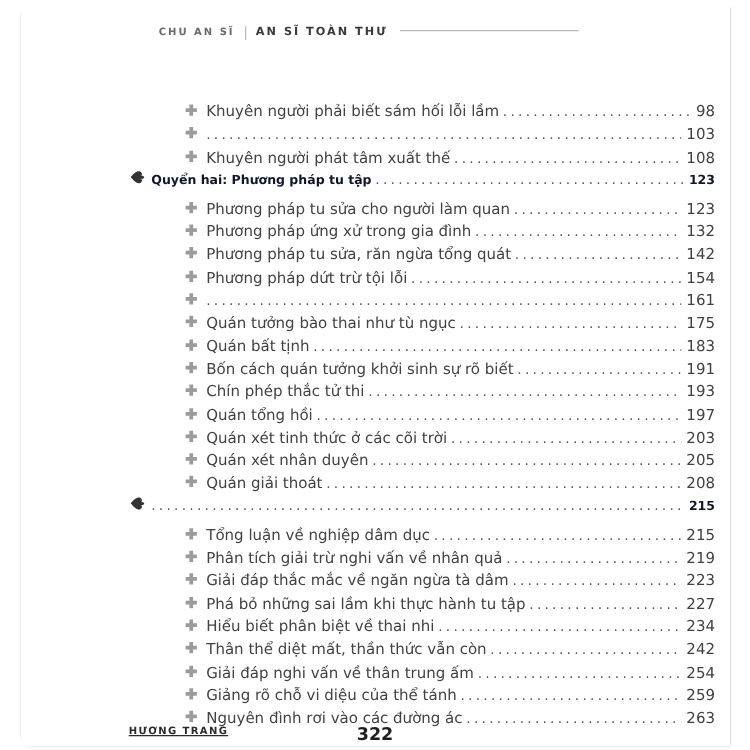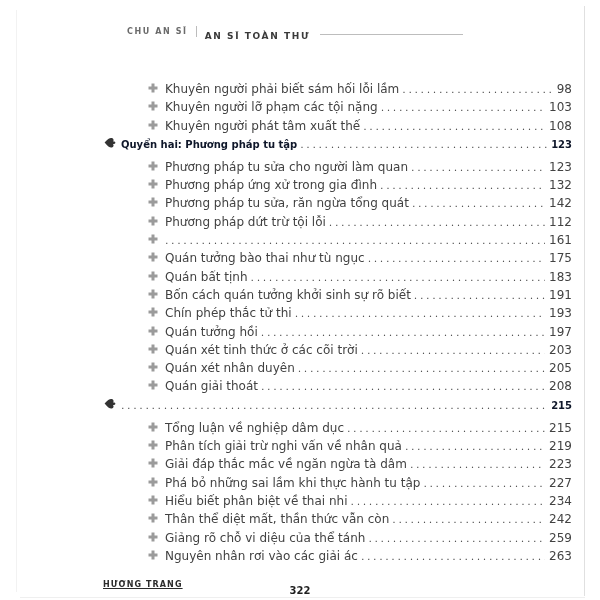--- a/index.html
+++ b/index.html
@@ -8,45 +8,45 @@
     background:#ffffff;
     font-family:"DejaVu Sans","Liberation Sans",sans-serif;
     color:#414141;
   }
   
   .edge-right{position:absolute;top:6px;bottom:4px;right:15px;width:1px;background:#e0e0e0;}
   .edge-left{position:absolute;top:10px;bottom:8px;left:16px;width:1px;background:#f2f2f2;}
   .edge-bottom{position:absolute;left:20px;right:15px;bottom:2px;height:1px;background:#efefef;}
 
   
-  .header{position:absolute;top:21px;left:127px;right:137px;display:flex;align-items:center;}
+  .header{position:absolute;top:21px;left:127px;right:137px;display:flex;}
   .header .author{font-size:8px;font-weight:bold;letter-spacing:1.6px;color:#6b6b6b;white-space:nowrap;}
   .header .sep{width:1px;height:11px;background:#bcbcbc;margin:0 8px;}
-  .header .book{font-size:9px;font-weight:bold;letter-spacing:1.6px;color:#3a3a3a;white-space:nowrap;margin-top:10px;}
+  .header .book{font-size:9px;font-weight:bold;letter-spacing:1.6px;color:#3a3a3a;white-space:nowrap;}
   .header .rule{flex:1;height:1px;background:#bdbdbd;margin-left:10px;position:relative;top:3px;}
 
   
   .toc{position:absolute;top:50px;left:104px;right:28px;}
   .toc-row{display:flex;align-items:baseline;height:18.3px;font-size:12px;color:#424242;}
   .toc-row.item{padding-left:44px;}
   .toc-row.section{font-weight:bold;font-size:10px;color:#0f172a;height:21px;padding-top:2px;}
   .bullet{flex:0 0 17px;}
   .bullet svg{display:inline-block;}
   .title{white-space:nowrap;padding-right:3px;}
   .dots{flex:1;overflow:hidden;white-space:nowrap;color:#565656;font-weight:normal;}
   .dots::after{
     content:"....................................................................................................................";
     font-size:11px;letter-spacing:2.6px;
   }
   .pnum{padding-left:4px;white-space:nowrap;margin-top:32px;}
   .toc-row.section .pnum{font-weight:bold;}
 
   
   .publisher{position:absolute;left:103px;bottom:11px;font-size:8px;font-weight:bold;letter-spacing:1.1px;color:#2b2b2b;text-decoration:underline;}
-  .page-number{position:absolute;left:0;right:0;bottom:4px;text-align:center;font-size:10px;font-weight:bold;color:#1f1f1f;}
+  .page-number{position:absolute;left:0;right:0;bottom:4px;text-align:center;font-size:14px;font-weight:bold;color:#1f1f1f;}
 </style>
 </head>
 <body>
 
 <div class="edge-left"></div>
 <div class="edge-right"></div>
 <div class="edge-bottom"></div>
 
 <div class="header">
   <span class="author">CHU AN SĨ</span>
@@ -65,21 +65,20 @@
     <span class="title">Khuyên người phải biết sám hối lỗi lầm</span>
     <span class="dots"></span>
     <span class="pnum">98</span>
   </div>
     <div class="toc-row item">
     <span class="bullet">
       <svg width="10" height="10" viewBox="0 0 20 20" aria-hidden="true">
         <path d="M7 1 h6 v6 h6 v6 h-6 v6 H7 v-6 H1 V7 h6 Z" fill="#9b9b9b"></path>
       </svg>
     </span>
-    <span class="title">Khuyên người lỡ phạm các tội nặng</span>
     <span class="dots"></span>
     <span class="pnum">103</span>
   </div>
     <div class="toc-row item">
     <span class="bullet">
       <svg width="10" height="10" viewBox="0 0 20 20" aria-hidden="true">
         <path d="M7 1 h6 v6 h6 v6 h-6 v6 H7 v-6 H1 V7 h6 Z" fill="#9b9b9b"></path>
       </svg>
     </span>
     <span class="title">Khuyên người phát tâm xuất thế</span>
@@ -127,21 +126,21 @@
     <span class="pnum">142</span>
   </div>
     <div class="toc-row item">
     <span class="bullet">
       <svg width="10" height="10" viewBox="0 0 20 20" aria-hidden="true">
         <path d="M7 1 h6 v6 h6 v6 h-6 v6 H7 v-6 H1 V7 h6 Z" fill="#9b9b9b"></path>
       </svg>
     </span>
     <span class="title">Phương pháp dứt trừ tội lỗi</span>
     <span class="dots"></span>
-    <span class="pnum">112</span>
+    <span class="pnum">154</span>
   </div>
     <div class="toc-row item">
     <span class="bullet">
       <svg width="10" height="10" viewBox="0 0 20 20" aria-hidden="true">
         <path d="M7 1 h6 v6 h6 v6 h-6 v6 H7 v-6 H1 V7 h6 Z" fill="#9b9b9b"></path>
       </svg>
     </span>
     <span class="dots"></span>
     <span class="pnum">161</span>
   </div>
@@ -184,21 +183,21 @@
     <span class="title">Chín phép thắc tử thi</span>
     <span class="dots"></span>
     <span class="pnum">193</span>
   </div>
     <div class="toc-row item">
     <span class="bullet">
       <svg width="10" height="10" viewBox="0 0 20 20" aria-hidden="true">
         <path d="M7 1 h6 v6 h6 v6 h-6 v6 H7 v-6 H1 V7 h6 Z" fill="#9b9b9b"></path>
       </svg>
     </span>
-    <span class="title">Quán tưởng hồi</span>
+    <span class="title">Quán tổng hồi</span>
     <span class="dots"></span>
     <span class="pnum">197</span>
   </div>
     <div class="toc-row item">
     <span class="bullet">
       <svg width="10" height="10" viewBox="0 0 20 20" aria-hidden="true">
         <path d="M7 1 h6 v6 h6 v6 h-6 v6 H7 v-6 H1 V7 h6 Z" fill="#9b9b9b"></path>
       </svg>
     </span>
     <span class="title">Quán xét tinh thức ở các cõi trời</span>
@@ -293,30 +292,40 @@
     <span class="title">Thân thể diệt mất, thần thức vẫn còn</span>
     <span class="dots"></span>
     <span class="pnum">242</span>
   </div>
     <div class="toc-row item">
     <span class="bullet">
       <svg width="10" height="10" viewBox="0 0 20 20" aria-hidden="true">
         <path d="M7 1 h6 v6 h6 v6 h-6 v6 H7 v-6 H1 V7 h6 Z" fill="#9b9b9b"></path>
       </svg>
     </span>
+    <span class="title">Giải đáp nghi vấn về thân trung ấm</span>
+    <span class="dots"></span>
+    <span class="pnum">254</span>
+  </div>
+    <div class="toc-row item">
+    <span class="bullet">
+      <svg width="10" height="10" viewBox="0 0 20 20" aria-hidden="true">
+        <path d="M7 1 h6 v6 h6 v6 h-6 v6 H7 v-6 H1 V7 h6 Z" fill="#9b9b9b"></path>
+      </svg>
+    </span>
     <span class="title">Giảng rõ chỗ vi diệu của thể tánh</span>
     <span class="dots"></span>
     <span class="pnum">259</span>
   </div>
     <div class="toc-row item">
     <span class="bullet">
       <svg width="10" height="10" viewBox="0 0 20 20" aria-hidden="true">
         <path d="M7 1 h6 v6 h6 v6 h-6 v6 H7 v-6 H1 V7 h6 Z" fill="#9b9b9b"></path>
       </svg>
     </span>
-    <span class="title">Nguyên nhân rơi vào các giải ác</span>
+    <span class="title">Nguyên đình rơi vào các đường ác</span>
     <span class="dots"></span>
     <span class="pnum">263</span>
   </div>
   </div>
 
 <div class="publisher">HƯƠNG TRANG</div>
 <div class="page-number">322</div>
 
 </body></html>

